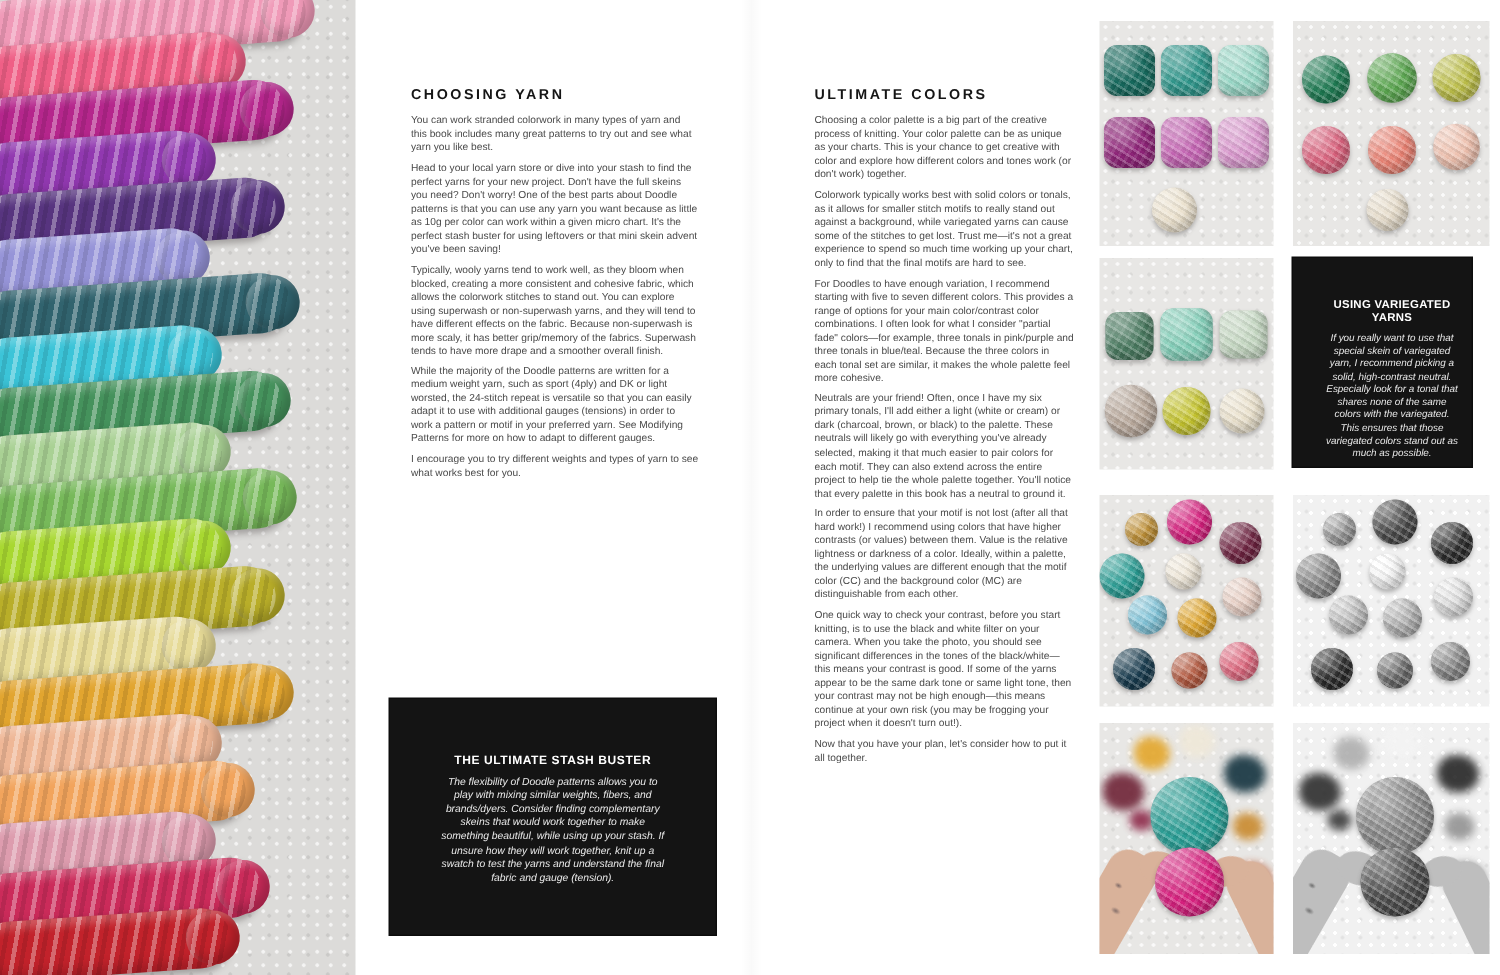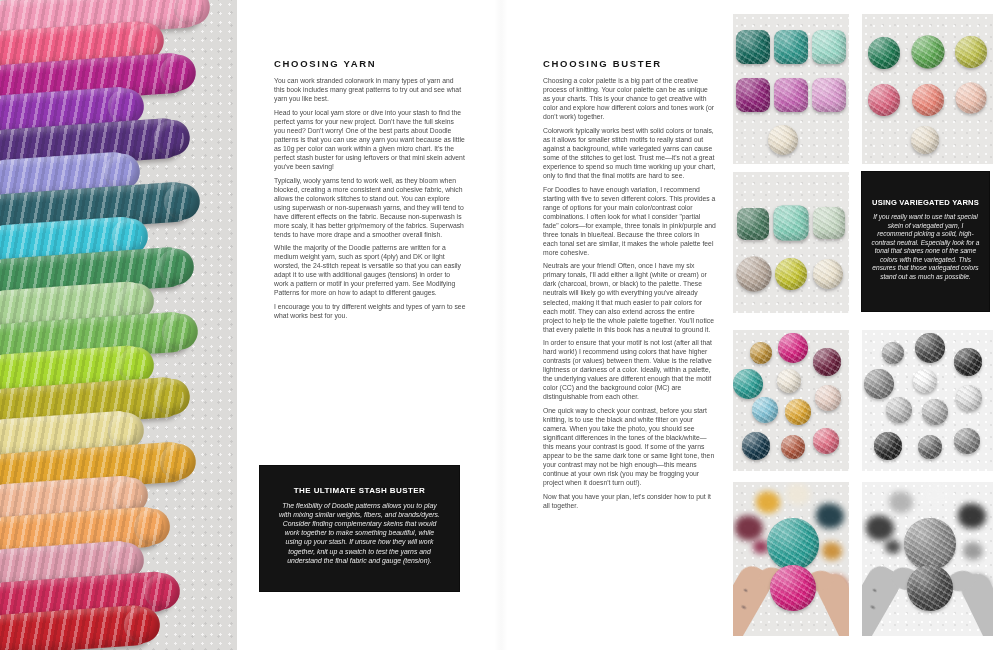--- a/index.html
+++ b/index.html
@@ -39,22 +39,22 @@
     font-size:9.5px;font-weight:bold;letter-spacing:1.7px;color:#151515;margin:0 0 7px 0;
   }
   .body-p{
     margin:0 0 4.6px 0;font-size:6.8px;line-height:1.33;color:#4a4a4a;
   }
   
   .darkbox{
     position:absolute;background:#141414;color:#f2f2f2;text-align:center;
     box-shadow:0 0 0 1px #0c0c0c;
   }
-  .stash-box{left:260px;top:466px;width:199px;height:125px;padding:0;}
-  .varieg-box{left:862px;top:172px;width:127px;height:139px;}
+  .stash-box{left:260px;top:466px;width:185px;height:125px;padding:16px;}
+  .varieg-box{left:862px;top:172px;width:106px;height:139px;padding-left:13px;}
   .box-title{font-weight:bold;letter-spacing:.4px;color:#ffffff;}
   .stash-box .box-title{font-size:8px;margin:20px 10px 6px;}
   .varieg-box .box-title{font-size:7.6px;margin:26px 4px 6px;letter-spacing:.2px;}
   .box-body{font-style:italic;color:#e8e8e8;}
   .stash-box .box-body{font-size:6.9px;line-height:1.32;margin:0 16px;}
   .varieg-box .box-body{font-size:6.6px;line-height:1.3;margin:0 9px;}
   
   .cell{
     position:absolute;overflow:hidden;
     background-color:#e8e7e5;
@@ -129,21 +129,21 @@
       <p class="body-p">I encourage you to try different weights and types of yarn to see what works best for you.</p>
     </div>
 </div>
 
 <div class="darkbox stash-box">
   <div class="box-title">THE ULTIMATE STASH BUSTER</div>
   <div class="box-body">The flexibility of Doodle patterns allows you to play with mixing similar weights, fibers, and brands/dyers. Consider finding complementary skeins that would work together to make something beautiful, while using up your stash. If unsure how they will work together, knit up a swatch to test the yarns and understand the final fabric and gauge (tension).</div>
 </div>
 
 <div class="text-col col-right">
-  <h1 class="page-heading">CHOOSING BUSTER</h1>
+  <h1 class="page-heading">ULTIMATE COLORS</h1>
   <div>
       <p class="body-p">Choosing a color palette is a big part of the creative process of knitting. Your color palette can be as unique as your charts. This is your chance to get creative with color and explore how different colors and tones work (or don't work) together.</p>
       <p class="body-p">Colorwork typically works best with solid colors or tonals, as it allows for smaller stitch motifs to really stand out against a background, while variegated yarns can cause some of the stitches to get lost. Trust me—it's not a great experience to spend so much time working up your chart, only to find that the final motifs are hard to see.</p>
       <p class="body-p">For Doodles to have enough variation, I recommend starting with five to seven different colors. This provides a range of options for your main color/contrast color combinations. I often look for what I consider "partial fade" colors—for example, three tonals in pink/purple and three tonals in blue/teal. Because the three colors in each tonal set are similar, it makes the whole palette feel more cohesive.</p>
       <p class="body-p">Neutrals are your friend! Often, once I have my six primary tonals, I'll add either a light (white or cream) or dark (charcoal, brown, or black) to the palette. These neutrals will likely go with everything you've already selected, making it that much easier to pair colors for each motif. They can also extend across the entire project to help tie the whole palette together. You'll notice that every palette in this book has a neutral to ground it.</p>
       <p class="body-p">In order to ensure that your motif is not lost (after all that hard work!) I recommend using colors that have higher contrasts (or values) between them. Value is the relative lightness or darkness of a color. Ideally, within a palette, the underlying values are different enough that the motif color (CC) and the background color (MC) are distinguishable from each other.</p>
       <p class="body-p">One quick way to check your contrast, before you start knitting, is to use the black and white filter on your camera. When you take the photo, you should see significant differences in the tones of the black/white—this means your contrast is good. If some of the yarns appear to be the same dark tone or same light tone, then your contrast may not be high enough—this means continue at your own risk (you may be frogging your project when it doesn't turn out!).</p>
       <p class="body-p">Now that you have your plan, let's consider how to put it all together.</p>
     </div>
 </div>

